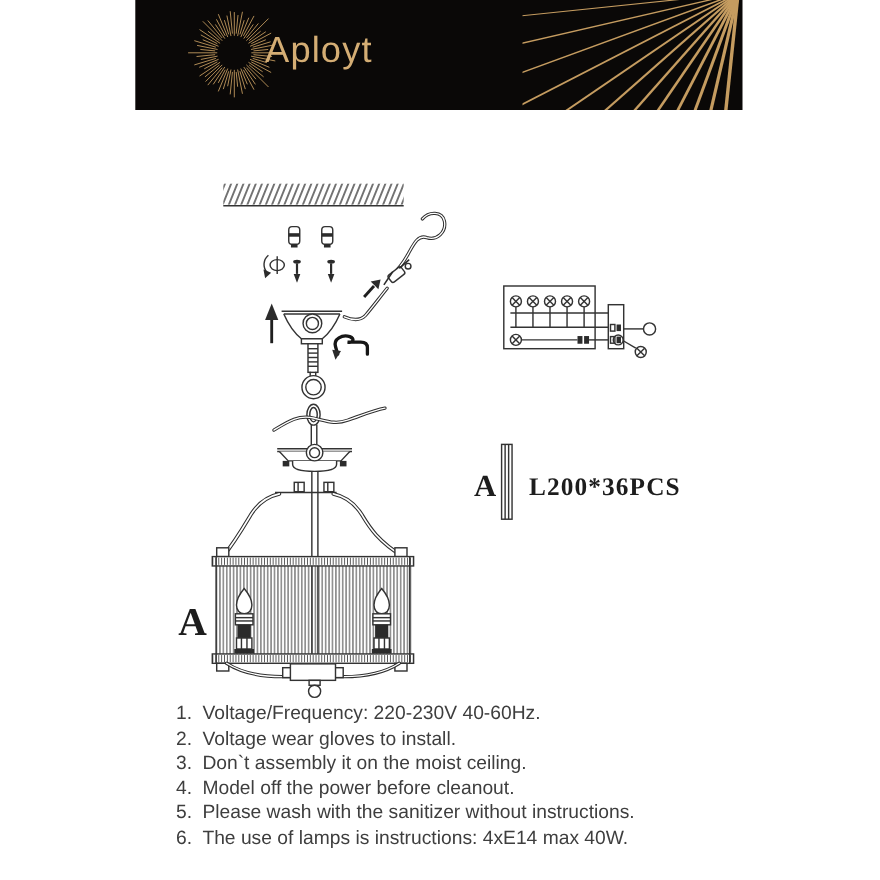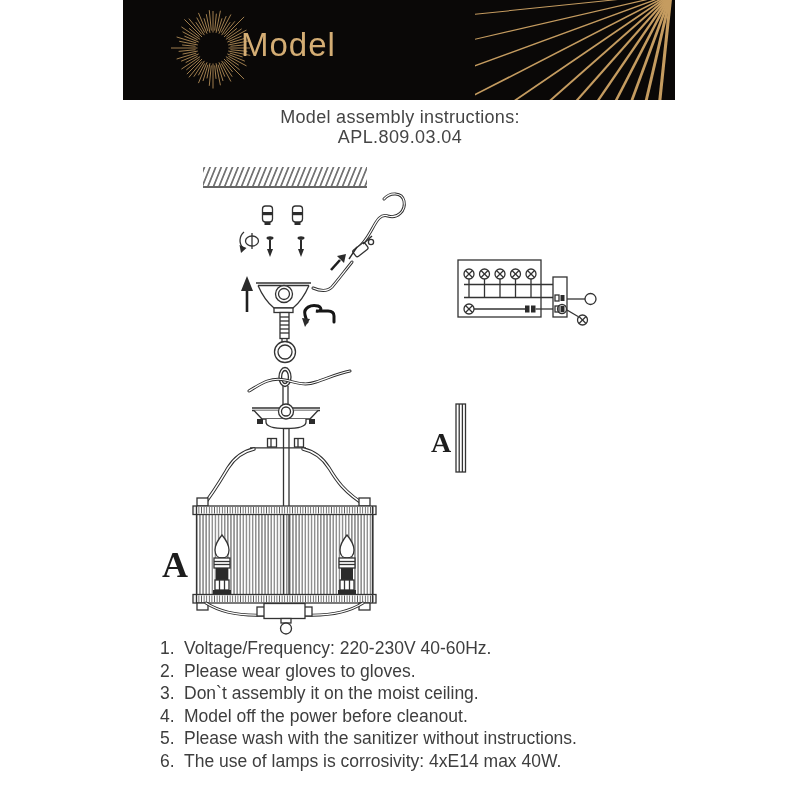--- a/index.html
+++ b/index.html
@@ -106,41 +106,37 @@
         <line x1="53.1018824728638" y1="28.472317066152105" x2="63.886568303645774" y2="15.331139358985578"></line>
         <line x1="52.96015510839148" y1="31.03984489160851" x2="73.11269837220809" y2="10.887301627791903"></line>
         <line x1="55.52768293384789" y1="30.898117527136197" x2="65.96332405424484" y2="22.333808190926977"></line>
         <line x1="54.887778990689455" y1="33.38866138819617" x2="70.68570162443781" y2="22.832826960823724"></line>
         <line x1="57.43362212609621" y1="33.750557105545035" x2="75.51300804523748" y2="24.08692400061208"></line>
         <line x1="56.32013275392494" y1="36.0684067983411" x2="70.64026550784988" y2="30.136813596682195"></line>
         <line x1="58.74645587531366" y1="36.92001814804691" x2="75.01444158276121" y2="31.985178634721045"></line>
         <line x1="57.20217184625007" y1="38.97610000875" x2="79.26984065532275" y2="34.58656776338711"></line>
         <line x1="59.41573271676344" y1="40.28470004423269" x2="72.8507265268381" y2="38.961468649783626"></line>
       </svg>
-    <div class="brand">Model</div>
+    <div class="brand">Aployt</div>
     <svg class="corner-rays-wrap" viewBox="0 0 200 100" stroke="#c59c60">
         <line x1="196" y1="-6" x2="168.82259955041013" y2="252.57569279575108" stroke-width="3.1"></line>
         <line x1="196" y1="-6" x2="137.07066006641776" y2="247.23375149255344" stroke-width="2.91"></line>
         <line x1="196" y1="-6" x2="106.22246826038099" y2="238.00818591748455" stroke-width="2.72"></line>
         <line x1="196" y1="-6" x2="76.7511158340782" y2="225.04048049028674" stroke-width="2.5300000000000002"></line>
         <line x1="196" y1="-6" x2="49.10857910951614" y2="208.52950955235676" stroke-width="2.34"></line>
         <line x1="196" y1="-6" x2="23.718787463908228" y2="188.72848740514053" stroke-width="2.1500000000000004"></line>
         <line x1="196" y1="-6" x2="0.9711218960805184" y2="165.94108498414948" stroke-width="1.96"></line>
         <line x1="196" y1="-6" x2="-18.785556568898585" y2="140.5167727237686" stroke-width="1.77"></line>
         <line x1="196" y1="-6" x2="-35.248257055737355" y2="112.84546103526046" stroke-width="1.58"></line>
         <line x1="196" y1="-6" x2="-48.164505544624376" y2="83.35152059226019" stroke-width="1.3900000000000001"></line>
         <line x1="196" y1="-6" x2="-57.33621684416116" y2="52.487274129404845" stroke-width="1.2000000000000002"></line>
         <line x1="196" y1="-6" x2="-62.622732450465264" y2="20.72605956468427" stroke-width="1.0100000000000002"></line>
       </svg>
   </div>
 
-  <div class="title-block">
-    <div class="title-line1">Model assembly instructions:</div>
-    <div class="title-line2">APL.809.03.04</div>
-  </div>
 
   <svg class="diagram-svg" viewBox="0 0 800 800">
     <defs>
       <pattern id="hatch" width="5.2" height="30" patternUnits="userSpaceOnUse" patternTransform="rotate(22)">
         <line x1="2.6" y1="0" x2="2.6" y2="30" stroke="#333" stroke-width="1.2"></line>
       </pattern>
       <pattern id="crystals" width="3.1" height="90" patternUnits="userSpaceOnUse">
         <line x1="1.55" y1="0" x2="1.55" y2="90" stroke="#3f3f3f" stroke-width="0.9"></line>
       </pattern>
       <pattern id="ticks" width="2.6" height="9" patternUnits="userSpaceOnUse">
@@ -381,41 +377,42 @@
       <circle cx="590.5" cy="299" r="5.5" class="ln"></circle>
       <line x1="567" y1="310" x2="578" y2="316.5" class="ln"></line>
       <circle cx="582.5" cy="320" r="5" class="ln"></circle>
       <line x1="579" y1="316.5" x2="586" y2="323.5" class="ln"></line>
       <line x1="579" y1="323.5" x2="586" y2="316.5" class="ln"></line>
     </g>
   </svg>
 
   <div class="label-a-left">A</div>
   <div class="label-a-right">A</div>
+  <div class="label-rodspec">L200*36PCS</div>
 
   <div class="instructions">
     <div class="ins-row">
       <span class="ins-num">1.</span>
       <span class="ins-text">Voltage/Frequency: 220-230V 40-60Hz.</span>
     </div>
     <div class="ins-row">
       <span class="ins-num">2.</span>
-      <span class="ins-text">Please wear gloves to gloves.</span>
+      <span class="ins-text">Voltage wear gloves to install.</span>
     </div>
     <div class="ins-row">
       <span class="ins-num">3.</span>
       <span class="ins-text">Don`t assembly it on the moist ceiling.</span>
     </div>
     <div class="ins-row">
       <span class="ins-num">4.</span>
       <span class="ins-text">Model off the power before cleanout.</span>
     </div>
     <div class="ins-row">
       <span class="ins-num">5.</span>
       <span class="ins-text">Please wash with the sanitizer without instructions.</span>
     </div>
     <div class="ins-row">
       <span class="ins-num">6.</span>
-      <span class="ins-text">The use of lamps is corrosivity: 4xE14 max 40W.</span>
+      <span class="ins-text">The use of lamps is instructions: 4xE14 max 40W.</span>
     </div>
   </div>
 
 </div>
 
 </body></html>

